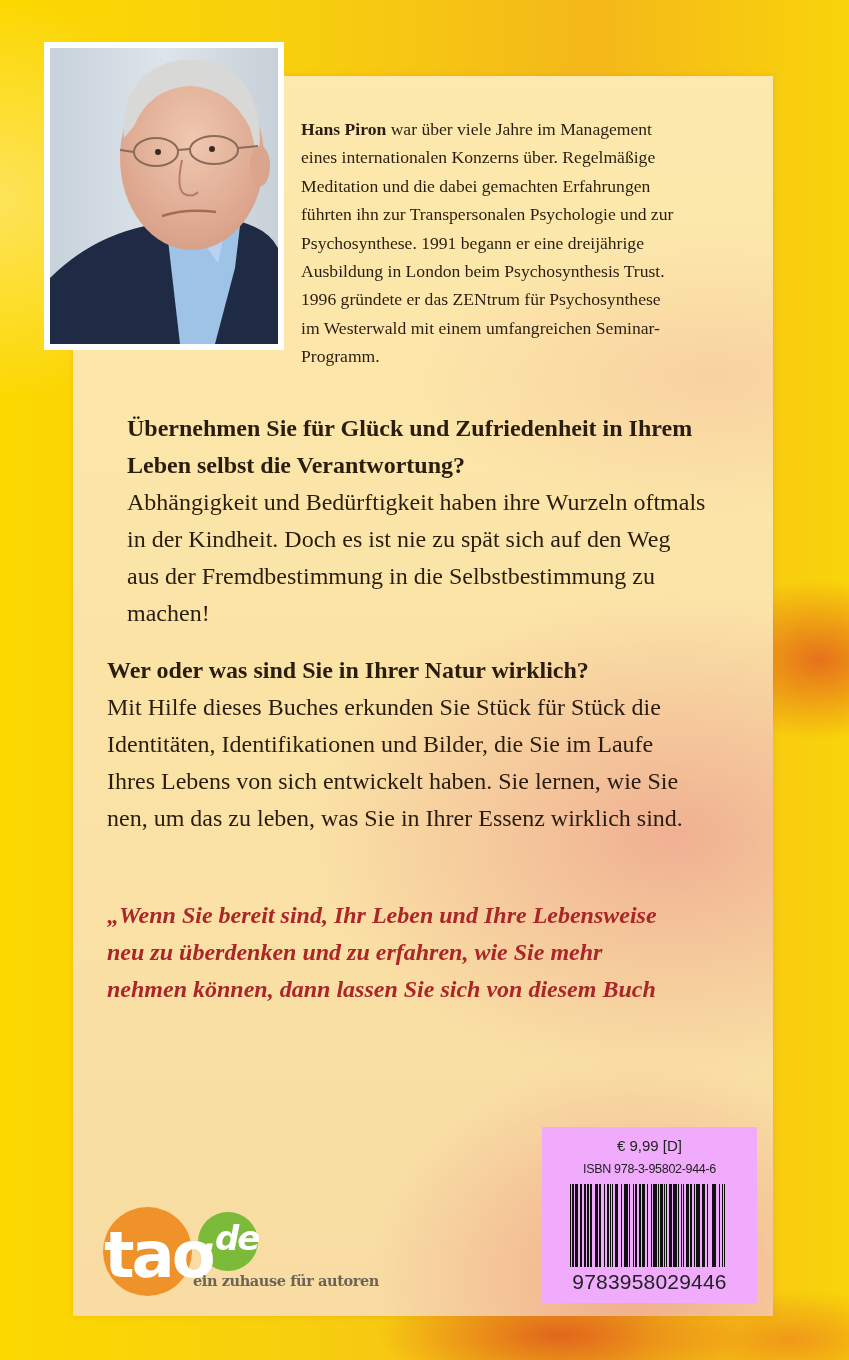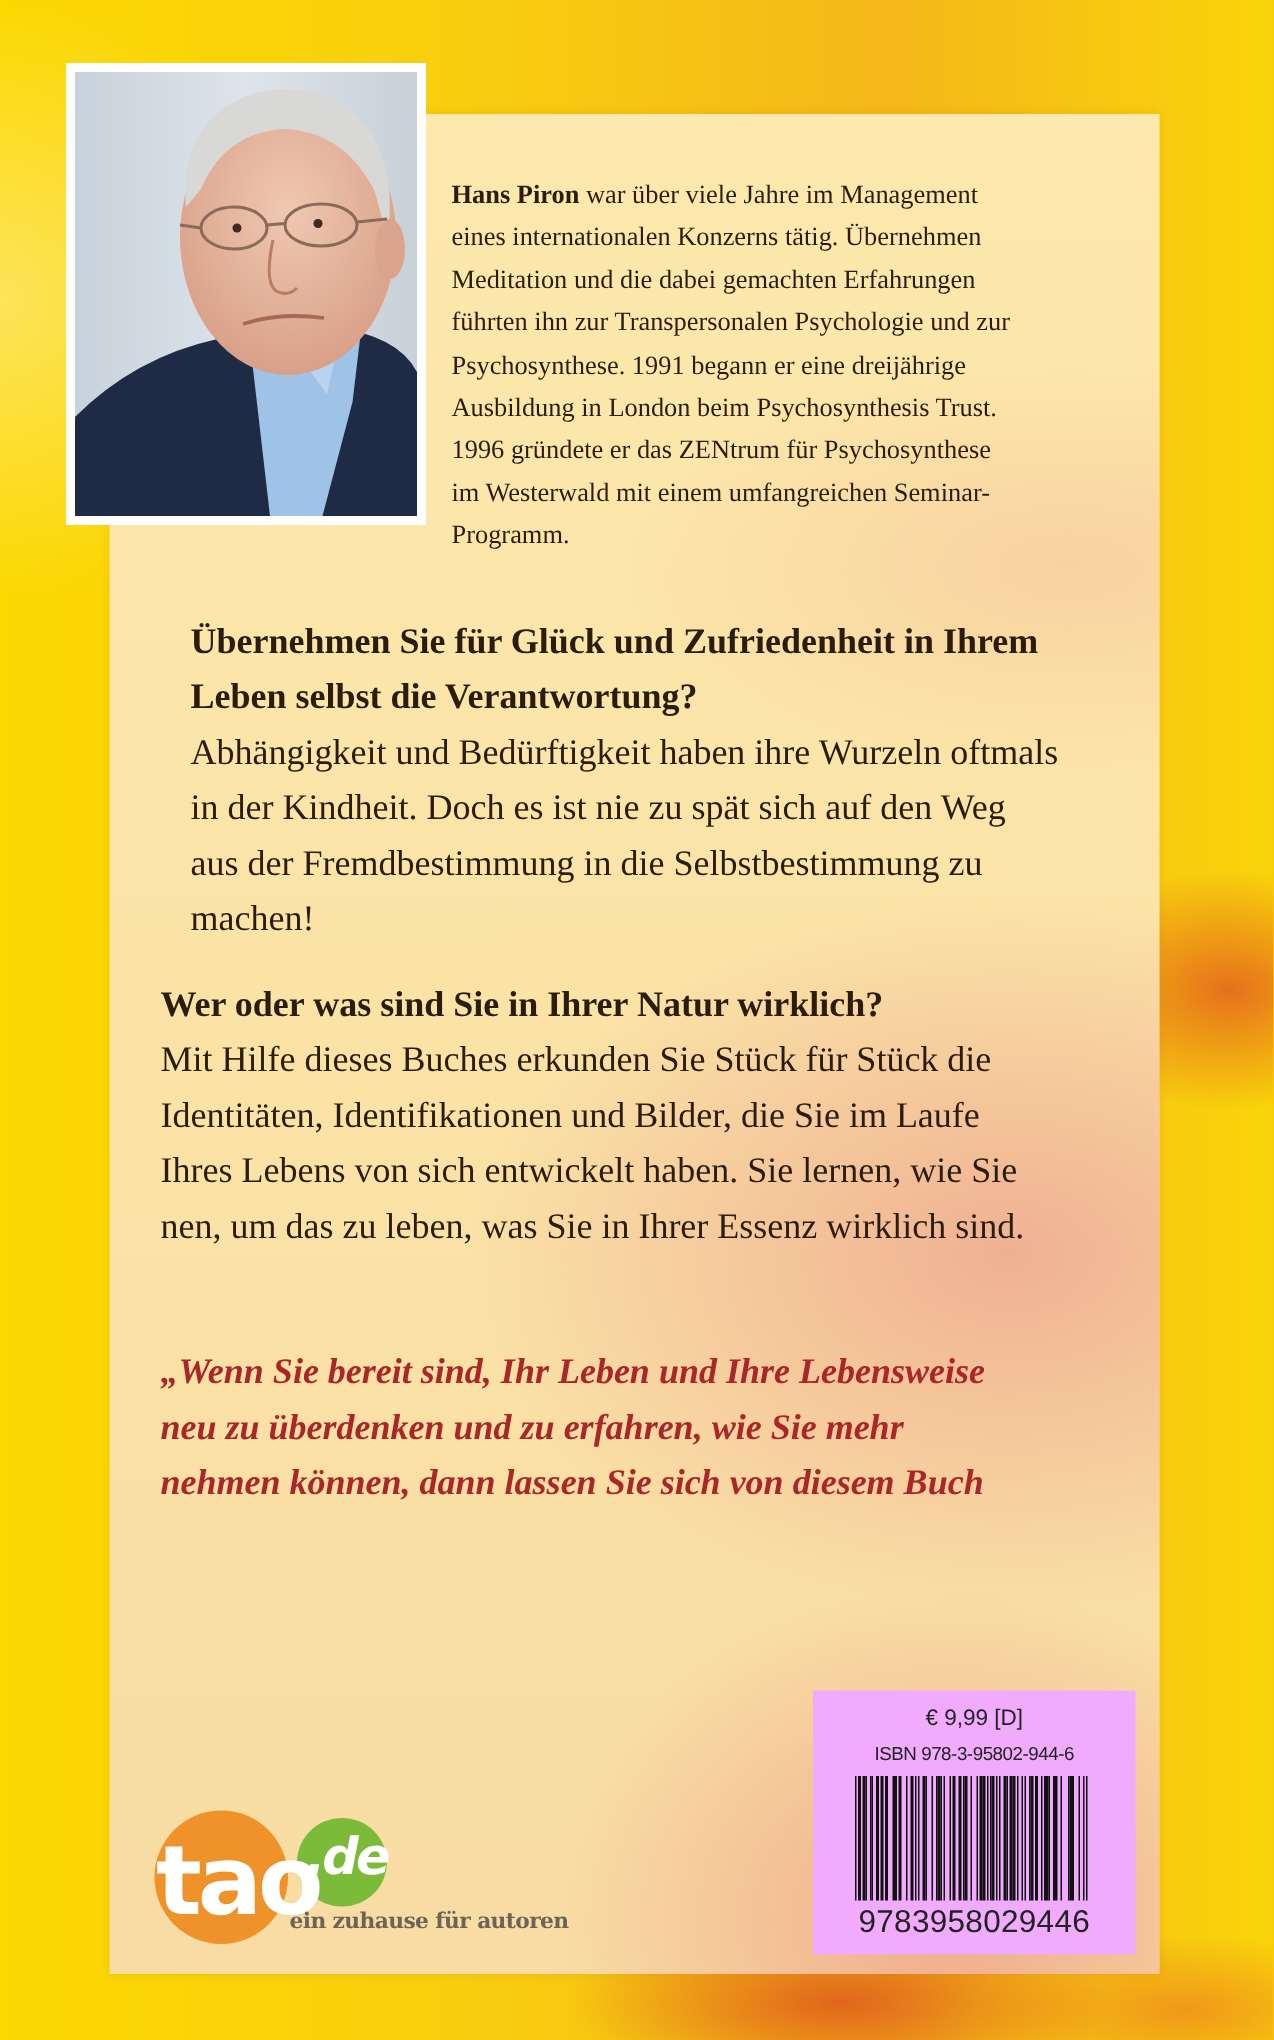--- a/index.html
+++ b/index.html
@@ -124,21 +124,21 @@
       <circle cx="162" cy="101" r="3" fill="#3a2a22"></circle>
 
       <path d="M132 112 Q126 140 134 146 Q142 150 148 144" fill="none" stroke="#b97c66" stroke-width="2"></path>
       <path d="M112 168 Q136 160 166 164" fill="none" stroke="#a86a58" stroke-width="2.5"></path>
     </svg>
   </div>
 </div>
 
 <div class="bio">
   <span class="line"><b>Hans Piron</b><span> war über viele Jahre im Management</span></span>
-  <span class="line">eines internationalen Konzerns tätig. Übernehmen</span>
+  <span class="line">eines internationalen Konzerns über. Regelmäßige</span>
   <span class="line">Meditation und die dabei gemachten Erfahrungen</span>
   <span class="line">führten ihn zur Transpersonalen Psychologie und zur</span>
   <span class="line">Psychosynthese. 1991 begann er eine  dreijährige</span>
   <span class="line">Ausbildung in London beim Psychosynthesis Trust.</span>
   <span class="line">1996 gründete er das ZENtrum für Psychosynthese</span>
   <span class="line">im Westerwald mit einem umfangreichen Seminar-</span>
   <span class="line">Programm.</span>
 </div>
 
 <div class="block" style="top:410px;margin-left:20px;">

